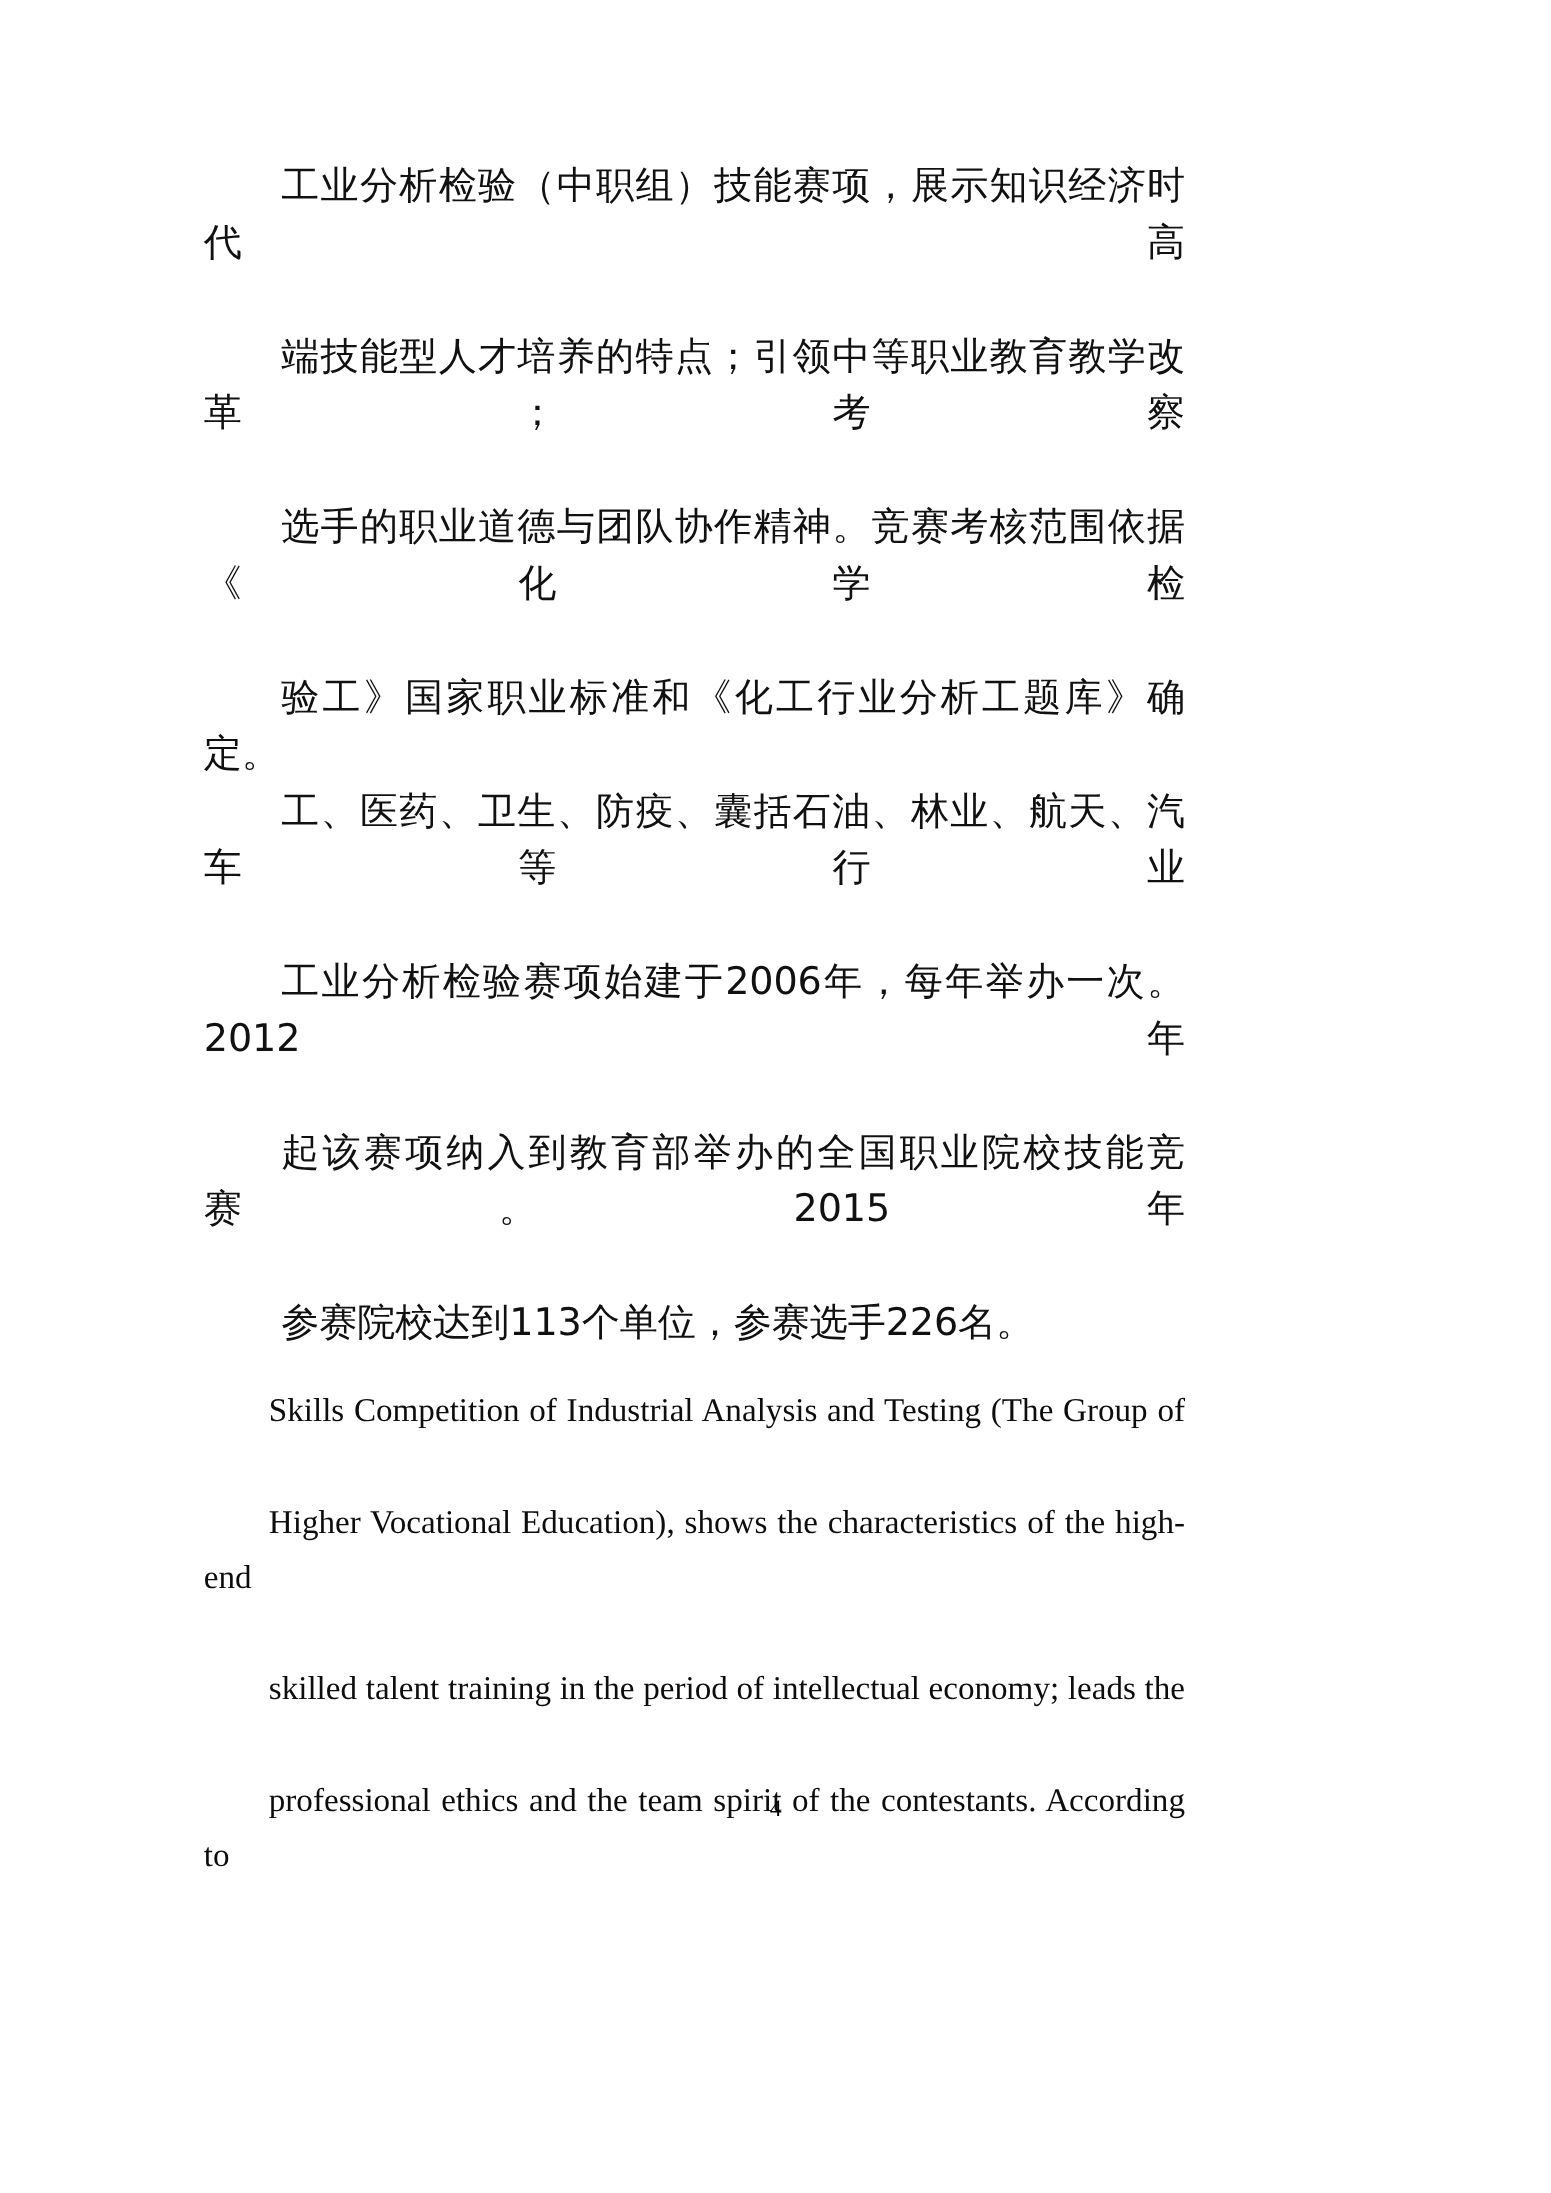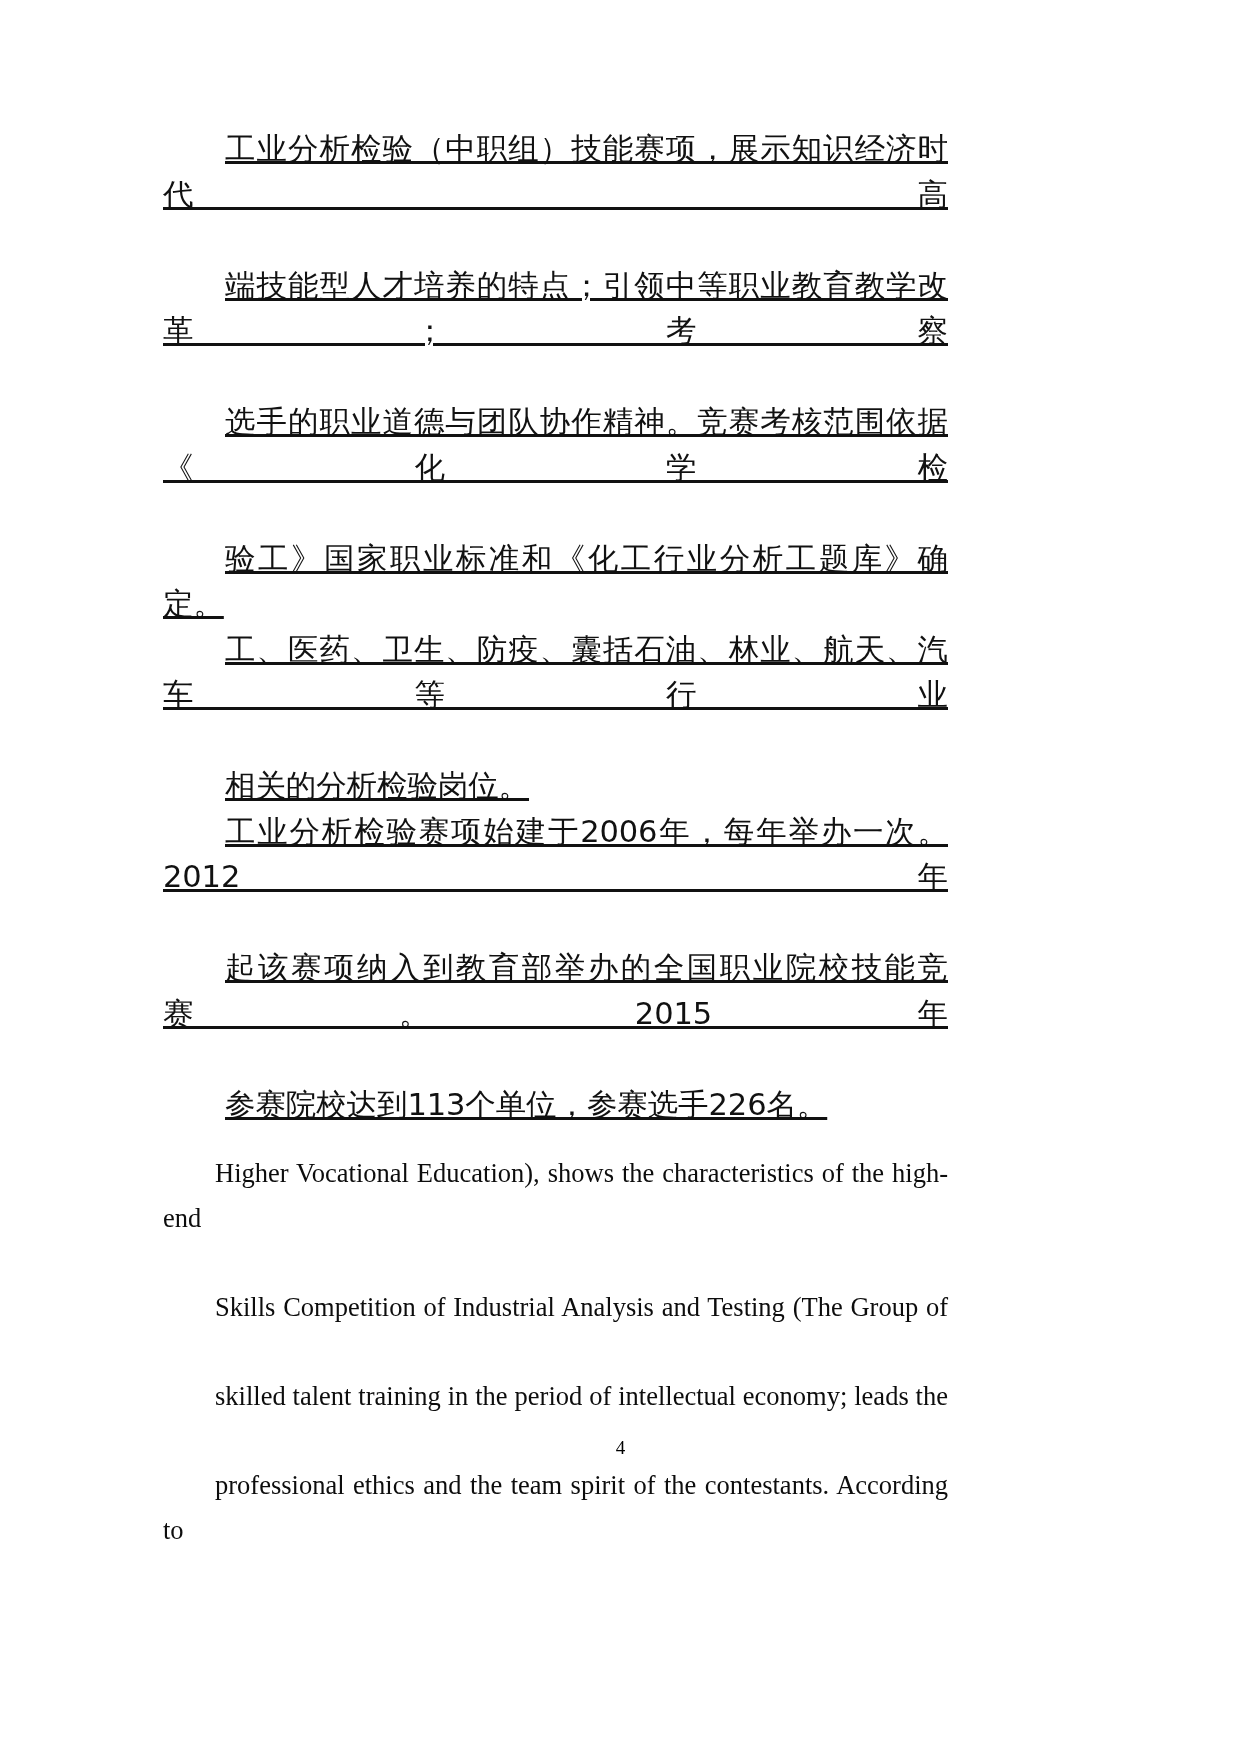--- a/index.html
+++ b/index.html
@@ -37,21 +37,20 @@
     font-family: "DejaVu Sans", "Liberation Sans", sans-serif;
     font-size: 30.5px;
     line-height: 45.5px;
     text-align: justify;
     text-justify: inter-ideograph;
     text-indent: 62px;
     margin: 0 0 0 0;
     letter-spacing: -0.1px;
     word-spacing: 0px;
     color: #111;
-    text-decoration: underline;
   }
 
   
   .en-para {
     font-family: "Liberation Serif", "DejaVu Serif", serif;
     font-size: 26.5px;
     line-height: 44.6px;
     text-align: justify;
     text-indent: 52px;
     margin: 0;
@@ -111,32 +110,31 @@
 
     <p class="cn-para">
       <span class="jline ind">工业分析检验（中职组）技能赛项，展示知识经济时代高</span>
       <span class="jline">端技能型人才培养的特点；引领中等职业教育教学改革；考察</span>
       <span class="jline">选手的职业道德与团队协作精神。竞赛考核范围依据《化学检</span>
       <span class="jline last">验工》国家职业标准和《化工行业分析工题库》确定。</span>
     </p>
 
     <p class="cn-para">
       <span class="jline">工、医药、卫生、防疫、囊括石油、林业、航天、汽车等行业</span>
-      <span class="jline last">相关的分析检验岗位。</span>
     </p>
 
     <p class="cn-para">
       <span class="jline ind">工业分析检验赛项始建于2006年，每年举办一次。2012年</span>
       <span class="jline">起该赛项纳入到教育部举办的全国职业院校技能竞赛。2015年</span>
       <span class="jline last">参赛院校达到113个单位，参赛选手226名。</span>
     </p>
 
     <p class="en-para first-en">
+      <span class="jline ind">Skills Competition of Industrial Analysis and Testing (The Group of</span>
       <span class="jline">Higher Vocational Education), shows the characteristics of the high-end</span>
-      <span class="jline ind">Skills Competition of Industrial Analysis and Testing (The Group of</span>
       <span class="jline">skilled talent training in the period of intellectual economy; leads the</span>
       <span class="jline">professional ethics and the team spirit of the contestants. According to</span>
 
     </p>
 
   </div>
 
   <div class="footer">
     <span>4</span>
   </div>

